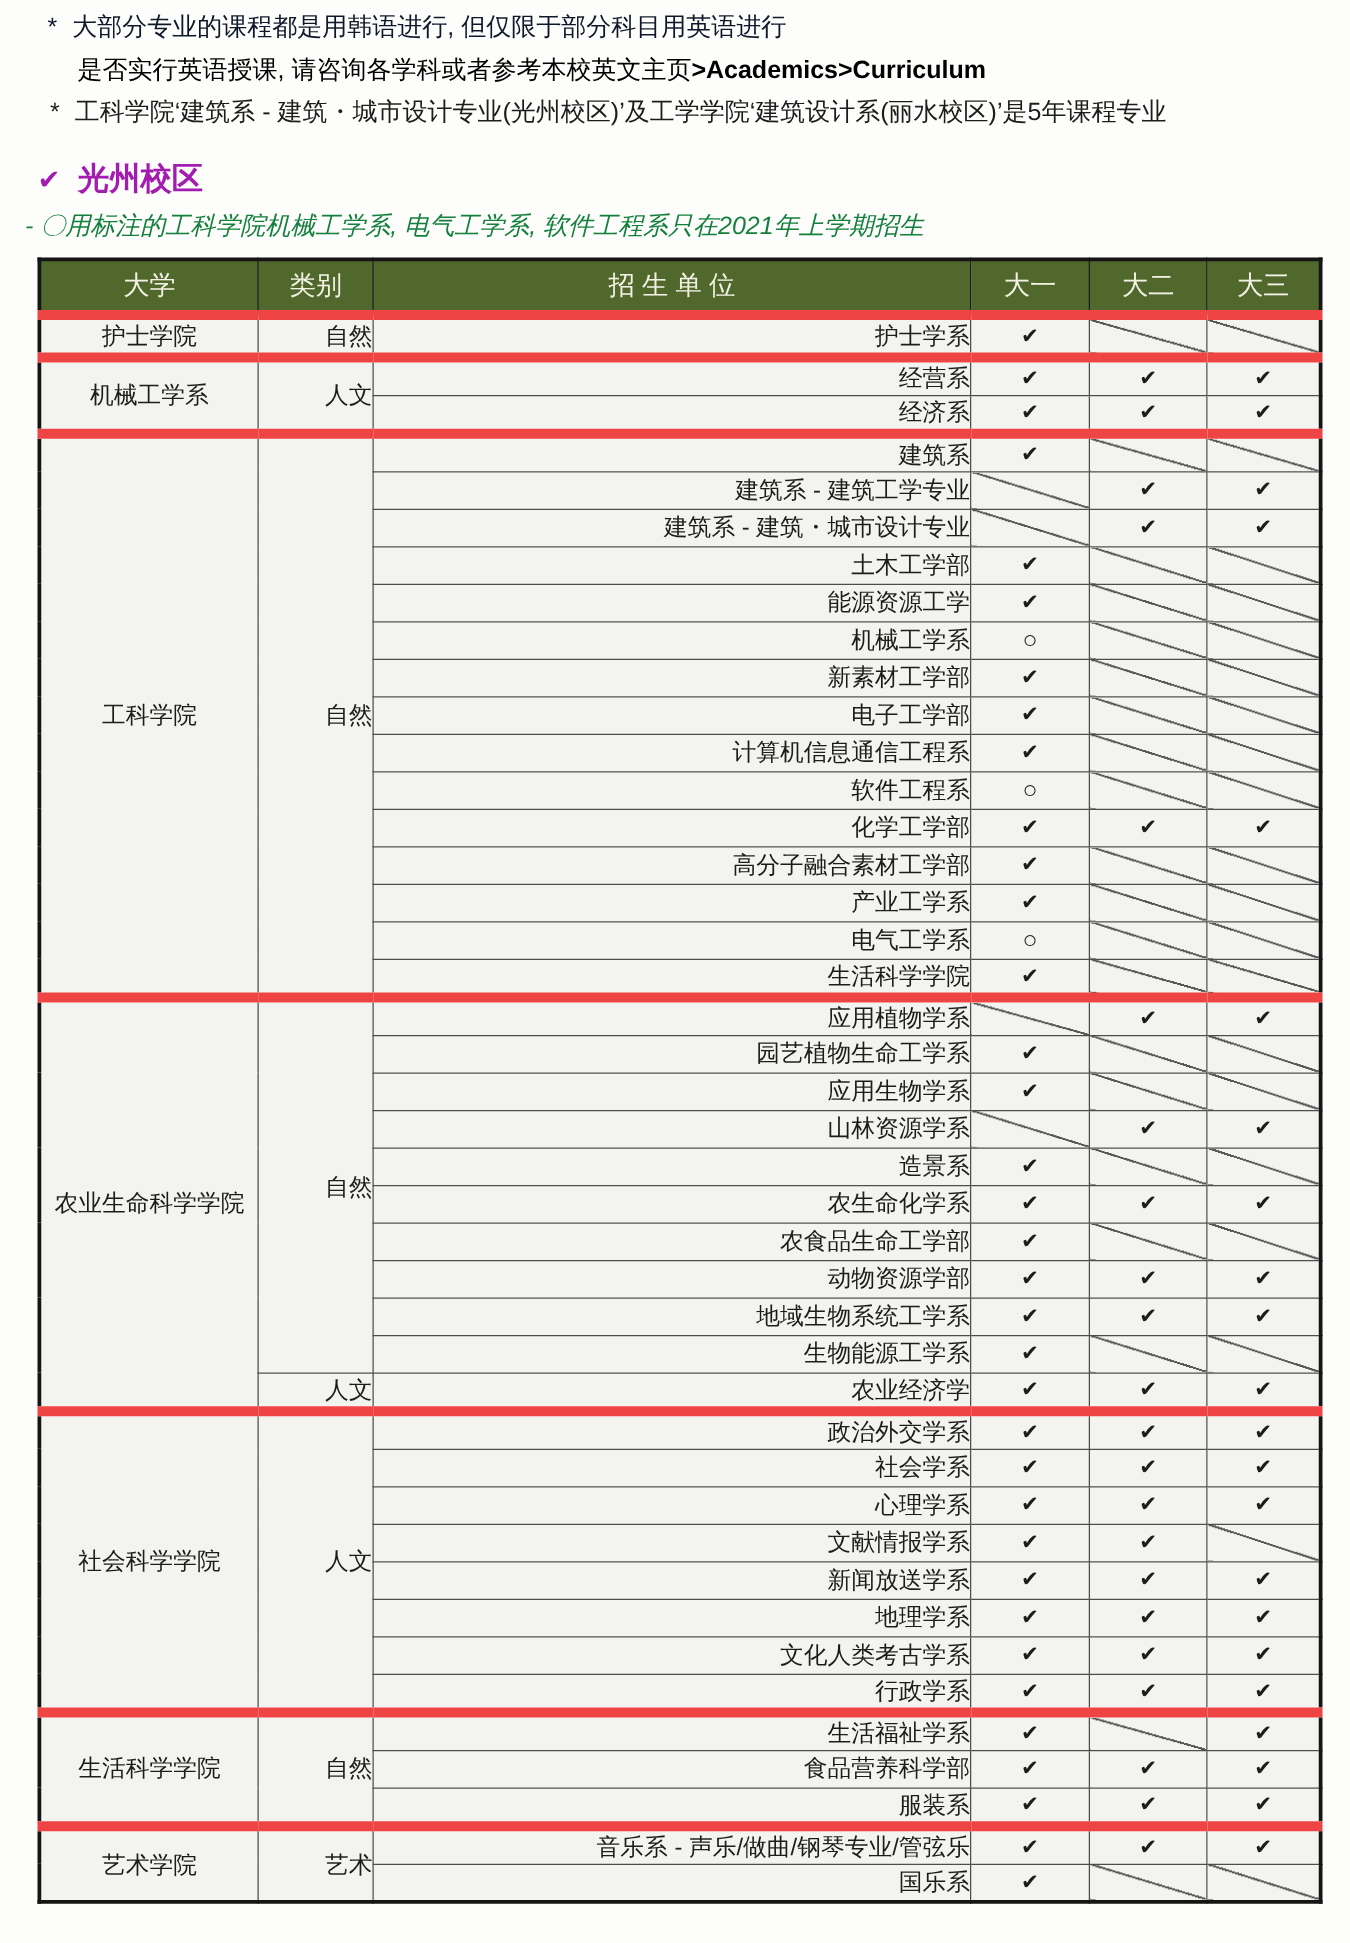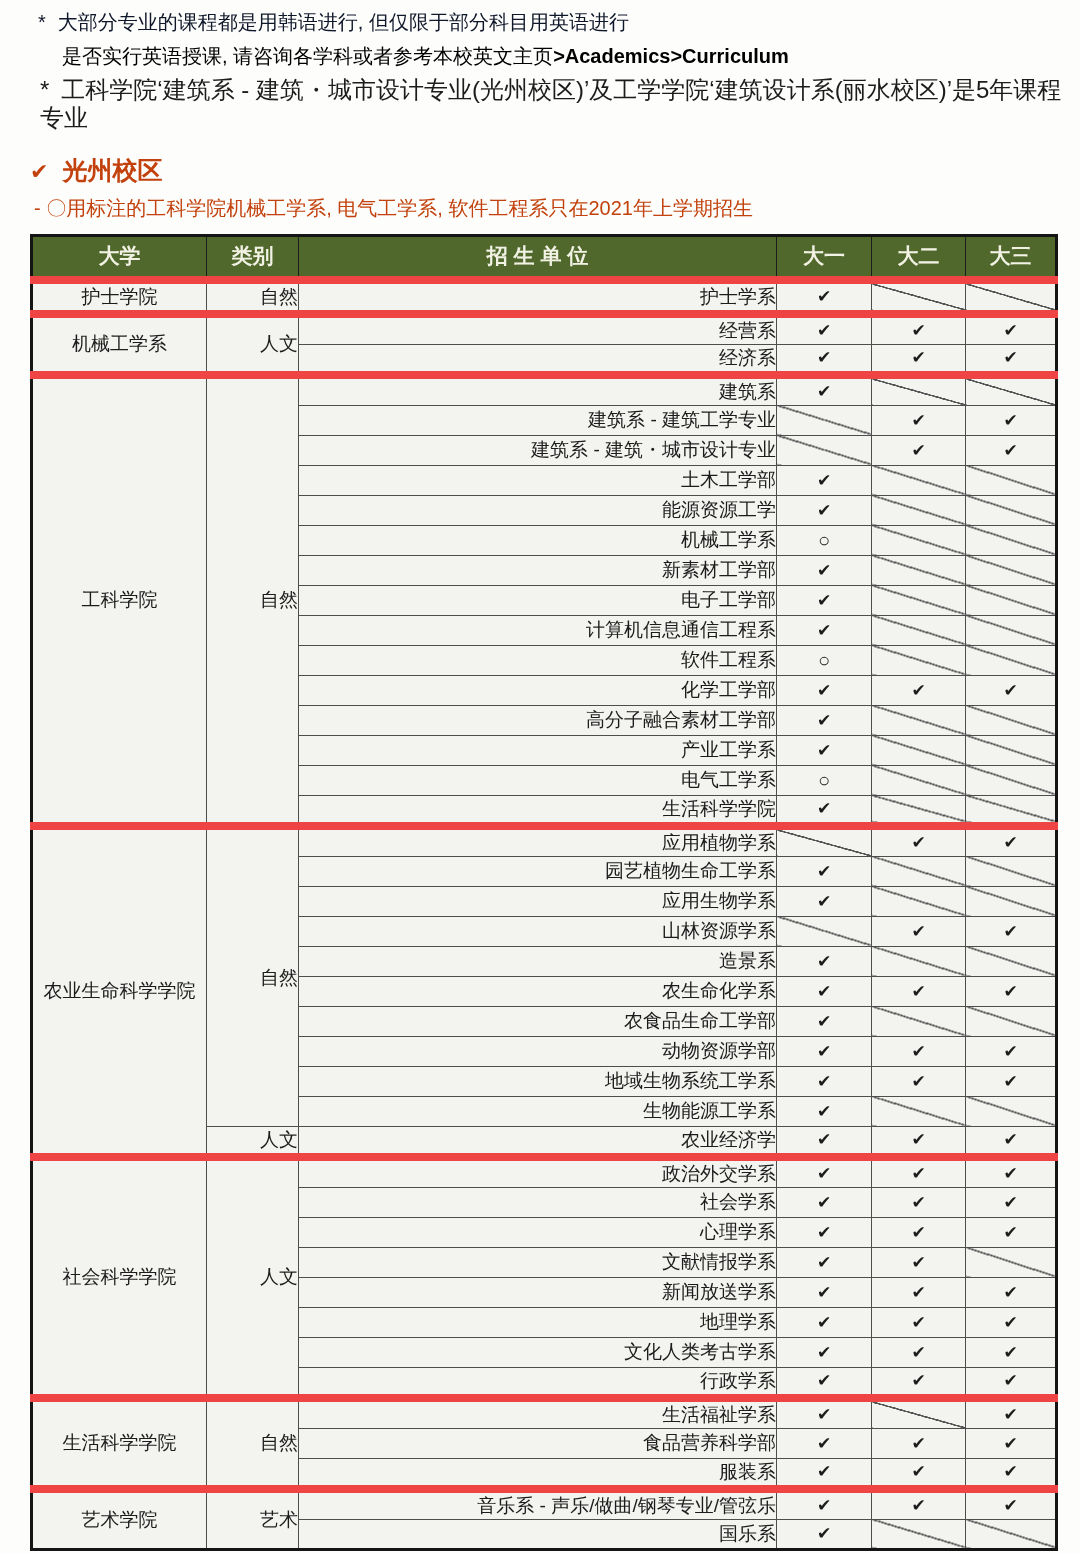--- a/index.html
+++ b/index.html
@@ -8,40 +8,40 @@
     font-family:"Liberation Sans","DejaVu Sans",sans-serif;
     background:#fdfdfb;
     color:#1c1c1c;
   }
   .page { width:1080px; height:1554px; overflow:hidden; position:relative; background:#fdfdfb; }
 
   
   .note-red-1 { margin:8px 0 0 38px; font-size:20px; line-height:28px; color:#0f172a; }
   .note-red-2 { margin:6px 0 0 62px; font-size:20px; line-height:28px; color:#000000; }
   .note-red-2 b { font-weight:700; }
-  .note-black { margin:6px 0 0 40px; font-size:24px; line-height:28px; color:#1c1c1c; }
+  .note-black { margin:6px 0 0 40px; font-size:20px; line-height:28px; color:#1c1c1c; }
   .star { display:inline-block; margin-right:12px; }
 
-  .campus-title { margin:22px 0 0 30px; font-size:25px; font-weight:700; color:#c2410c; }
+  .campus-title { margin:22px 0 0 30px; font-size:25px; font-weight:700; color:#a21caf; }
   .campus-title .check { font-size:22px; margin-right:14px; }
-  .campus-subnote { margin:8px 0 0 34px; font-size:20px; color:#c2410c; }
+  .campus-subnote { margin:8px 0 0 20px; font-size:20px; color:#15803d;font-style:italic; }
 
   
   table.enroll {
     border-collapse:collapse;
     table-layout:fixed;
     margin:12px 0 0 30px;
     width:1025px;
     border:3px solid #151515;
   }
   .enroll th {
     background:#50682c;
     color:#f2f2e4;
     font-size:21px;
-    font-weight:700;
+    font-weight:400;
     height:44px;
     border:1px solid #1d1d1d;
     border-bottom:3px solid #151515;
     text-align:center;
     vertical-align:middle;
   }
   .enroll td {
     height:30px;
     border:1px solid #4d4d4d;
     background:#f3f3f0;

